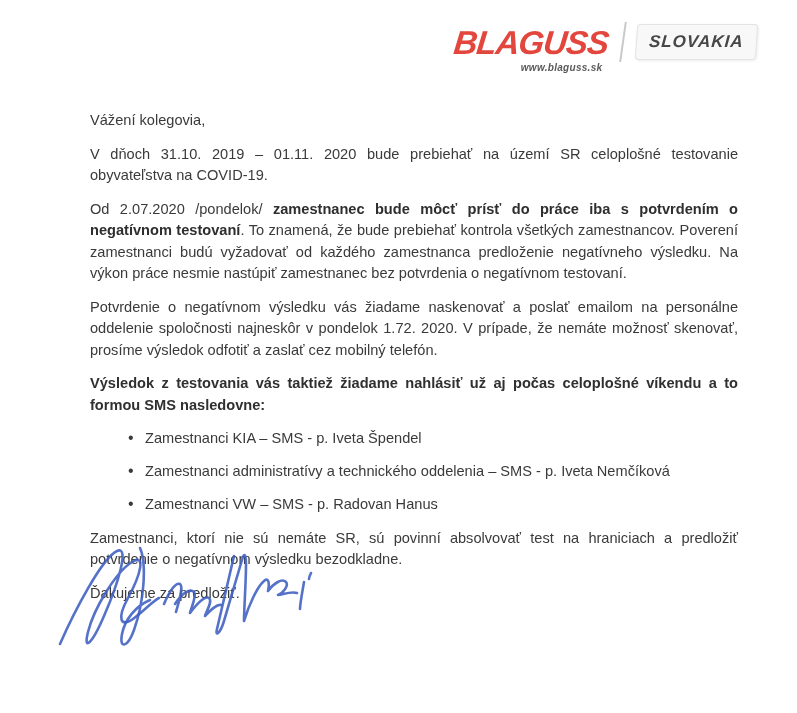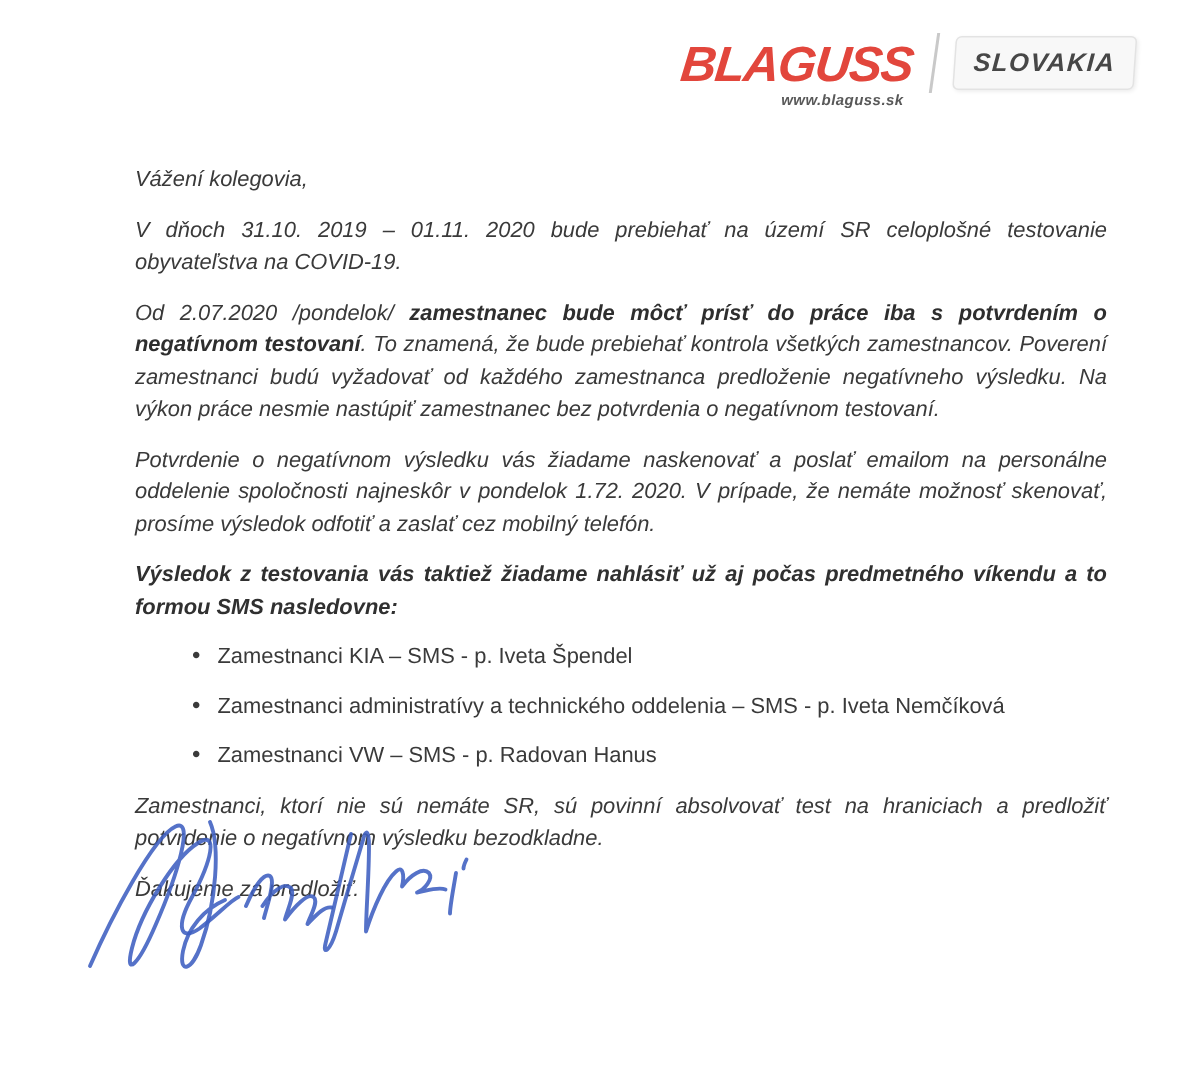--- a/index.html
+++ b/index.html
@@ -66,21 +66,20 @@
     position: absolute;
     left: 90px;
     top: 110px;
     width: 648px;
     font-size: 14.6px;
     line-height: 21.5px;
   }
   .letter-body p {
     margin: 0 0 12px 0;
     text-align: justify;
-    font-style: italic;
   }
   .salutation { text-align: left !important; }
   .bold-para { font-weight: bold; color: #303030; }
   strong { color: #2e2e2e; }
   ul.sms-list {
     margin: 2px 0 12px 0;
     padding-left: 38px;
     list-style: none;
   }
   ul.sms-list li {
@@ -131,21 +130,21 @@
 
   <main class="letter-body">
     <p class="salutation">Vážení kolegovia,</p>
 
     <p>V dňoch 31.10. 2019 – 01.11. 2020 bude prebiehať na území SR celoplošné testovanie obyvateľstva na COVID-19.</p>
 
     <p><span>Od 2.07.2020 /pondelok/ </span><strong>zamestnanec bude môcť prísť do práce iba s potvrdením o negatívnom testovaní</strong><span>. To znamená, že bude prebiehať kontrola všetkých zamestnancov. Poverení zamestnanci budú vyžadovať od každého zamestnanca predloženie negatívneho výsledku. Na výkon práce nesmie nastúpiť zamestnanec bez potvrdenia o negatívnom testovaní.</span></p>
 
     <p>Potvrdenie o negatívnom výsledku vás žiadame naskenovať a poslať emailom na personálne oddelenie spoločnosti najneskôr v pondelok 1.72. 2020. V prípade, že nemáte možnosť skenovať, prosíme výsledok odfotiť a zaslať cez mobilný telefón.</p>
 
-    <p class="bold-para">Výsledok z testovania vás taktiež žiadame nahlásiť už aj počas predmetného víkendu a to formou SMS nasledovne:</p>
+    <p class="bold-para">Výsledok z testovania vás taktiež žiadame nahlásiť už aj počas celoplošné víkendu a to formou SMS nasledovne:</p>
 
     <ul class="sms-list">
       <li>Zamestnanci KIA – SMS - p. Iveta Špendel</li>
       <li>Zamestnanci administratívy a technického oddelenia  – SMS - p. Iveta Nemčíková</li>
       <li>Zamestnanci VW – SMS - p. Radovan Hanus</li>
     </ul>
 
     <p>Zamestnanci, ktorí nie sú nemáte SR, sú povinní absolvovať test na hraniciach a predložiť potvrdenie o negatívnom výsledku bezodkladne.</p>
 
     <p class="closing">Ďakujeme za predložiť.</p>

